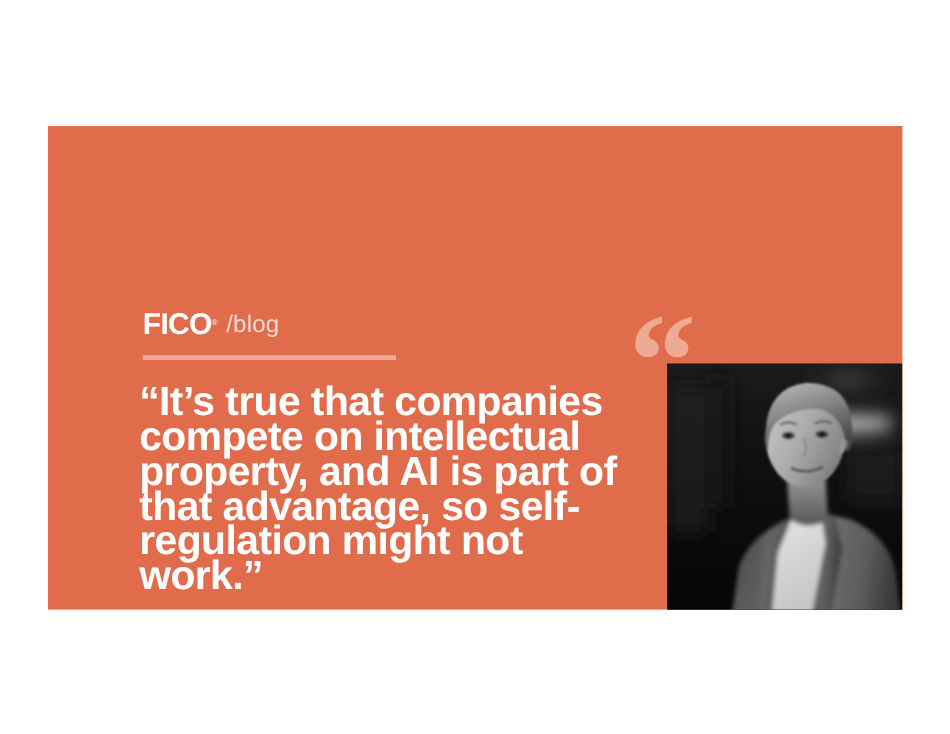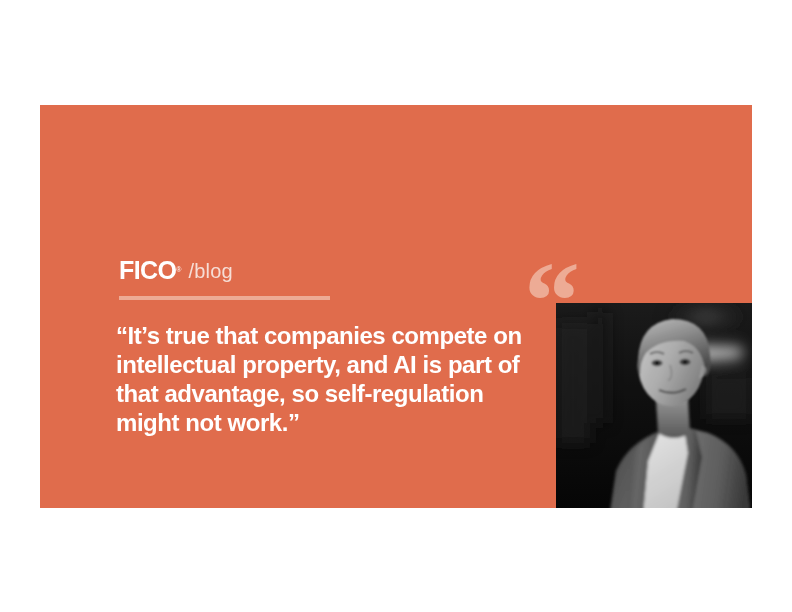--- a/index.html
+++ b/index.html
@@ -73,21 +73,21 @@
   
   .quote-text {
     position: absolute;
     left: 76px;
     top: 216px;
     width: 420px;
     margin: 0;
     color: #ffffff;
     font-family: "Liberation Sans", sans-serif;
     font-weight: 700;
-    font-size: 24px;
+    font-size: 34px;
     line-height: 29px;
     letter-spacing: -0.45px;
   }
 
   
   .quote-glyph {
     position: absolute;
     left: 484px;
     top: 140px;
     width: 60px;

